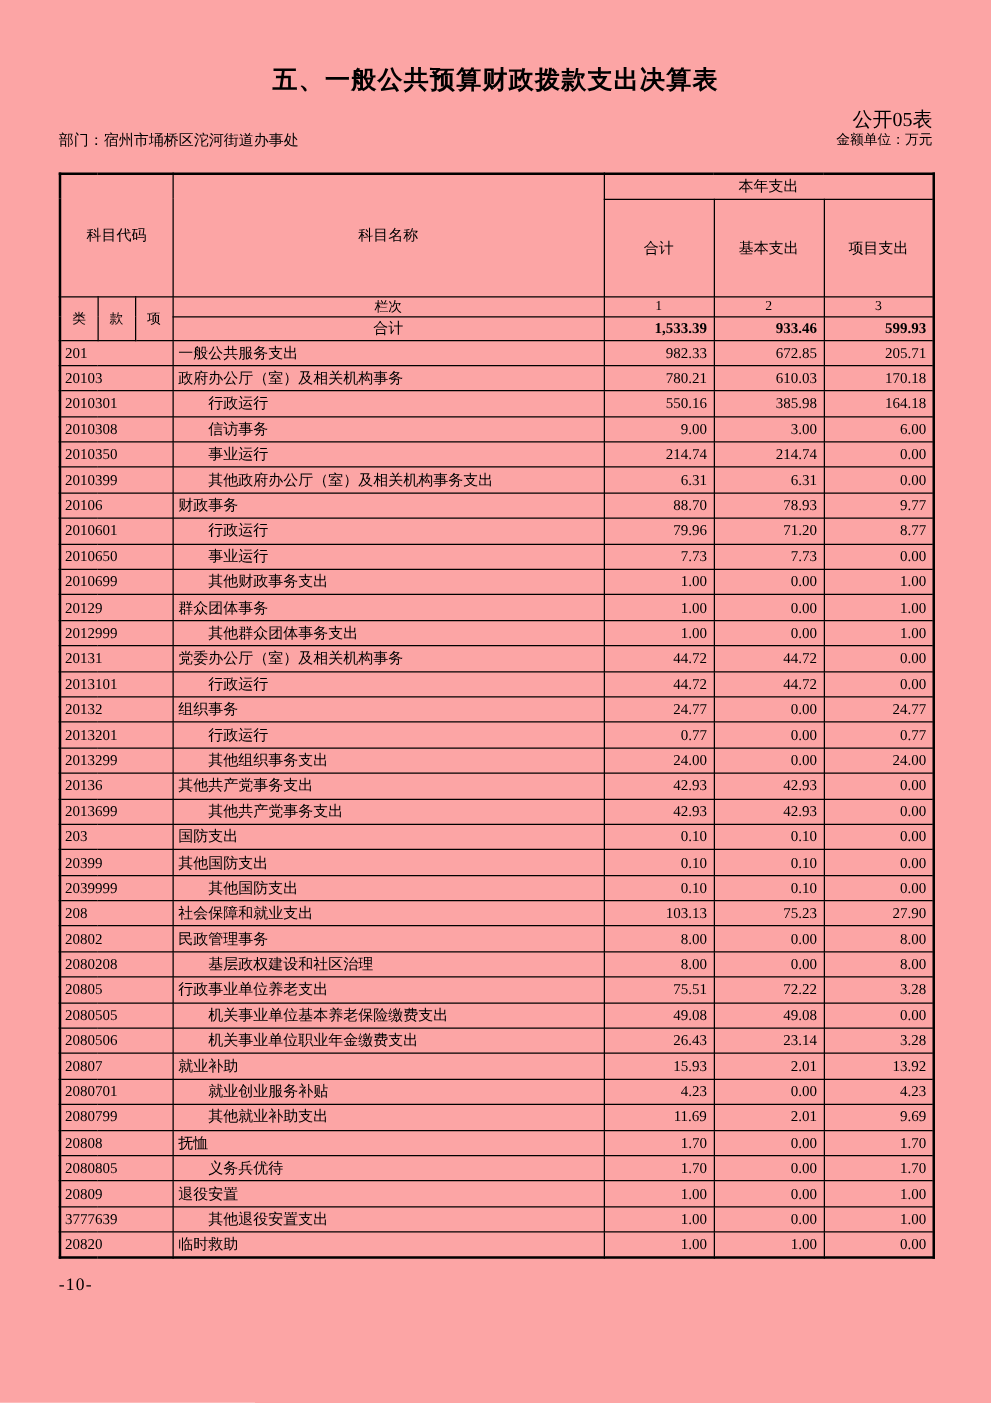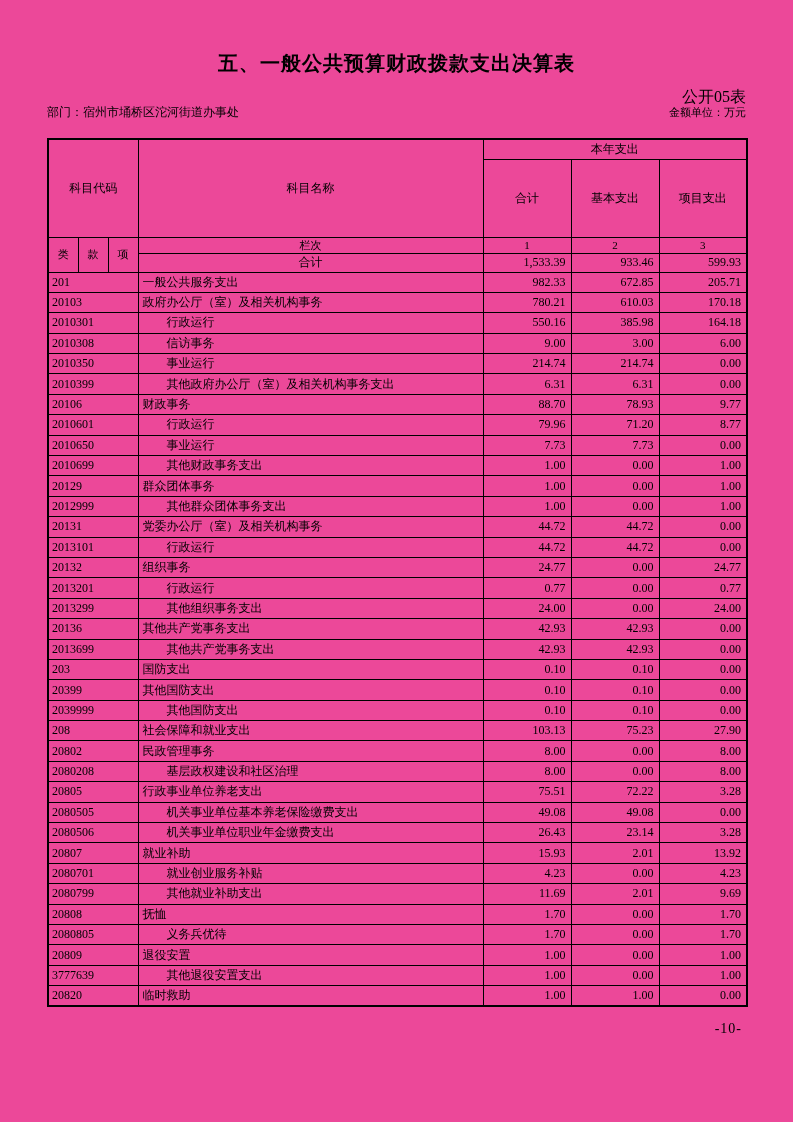--- a/index.html
+++ b/index.html
@@ -5,21 +5,21 @@
   * { box-sizing: border-box; }
   html, body { margin: 0; padding: 0; }
   body {
     background: #ffffff;
     color: #000;
     font-family: "Liberation Serif", "DejaVu Serif", serif;
   }
   .page {
     width: 793px;
     height: 1122px;
-    background: #ec4899;
+    background: #fca5a5;
     padding-top: 50px;
     position: relative;
     overflow: hidden;
   }
   .content { width: 699px; margin: 0 auto; }
   .doc-title {
     text-align: center;
     font-size: 20px;
     font-weight: bold;
     letter-spacing: 1px;
@@ -51,28 +51,28 @@
     white-space: nowrap;
     vertical-align: middle;
   }
   .budget thead th { text-align: center; }
   tr.h1 { height: 20px; }
   tr.h2 { height: 78px; }
   tr.h3 { height: 15px; }
   tr.h3 th { font-size: 11px; }
   tr.h4 { height: 19px; }
   tr.h4 td.gt-label { text-align: center; }
-  tr.h4 td.num { font-weight: normal; }
+  tr.h4 td.num { font-weight: bold; }
   tbody tr { height: 20.4px; }
   td.code { text-align: left; padding-left: 3px; }
   td.name { text-align: left; padding-left: 4px; }
   td.name.lvl3 { padding-left: 28px; }
   td.num { text-align: right; padding-right: 5px; }
   .page-number-row {
-    text-align: right;
+    text-align: left;
     font-size: 14px;
     margin-top: 14px;
     padding-right: 4px;
     letter-spacing: 1px;
   }
 </style>
 </head>
 <body>
 
 <div class="page">

